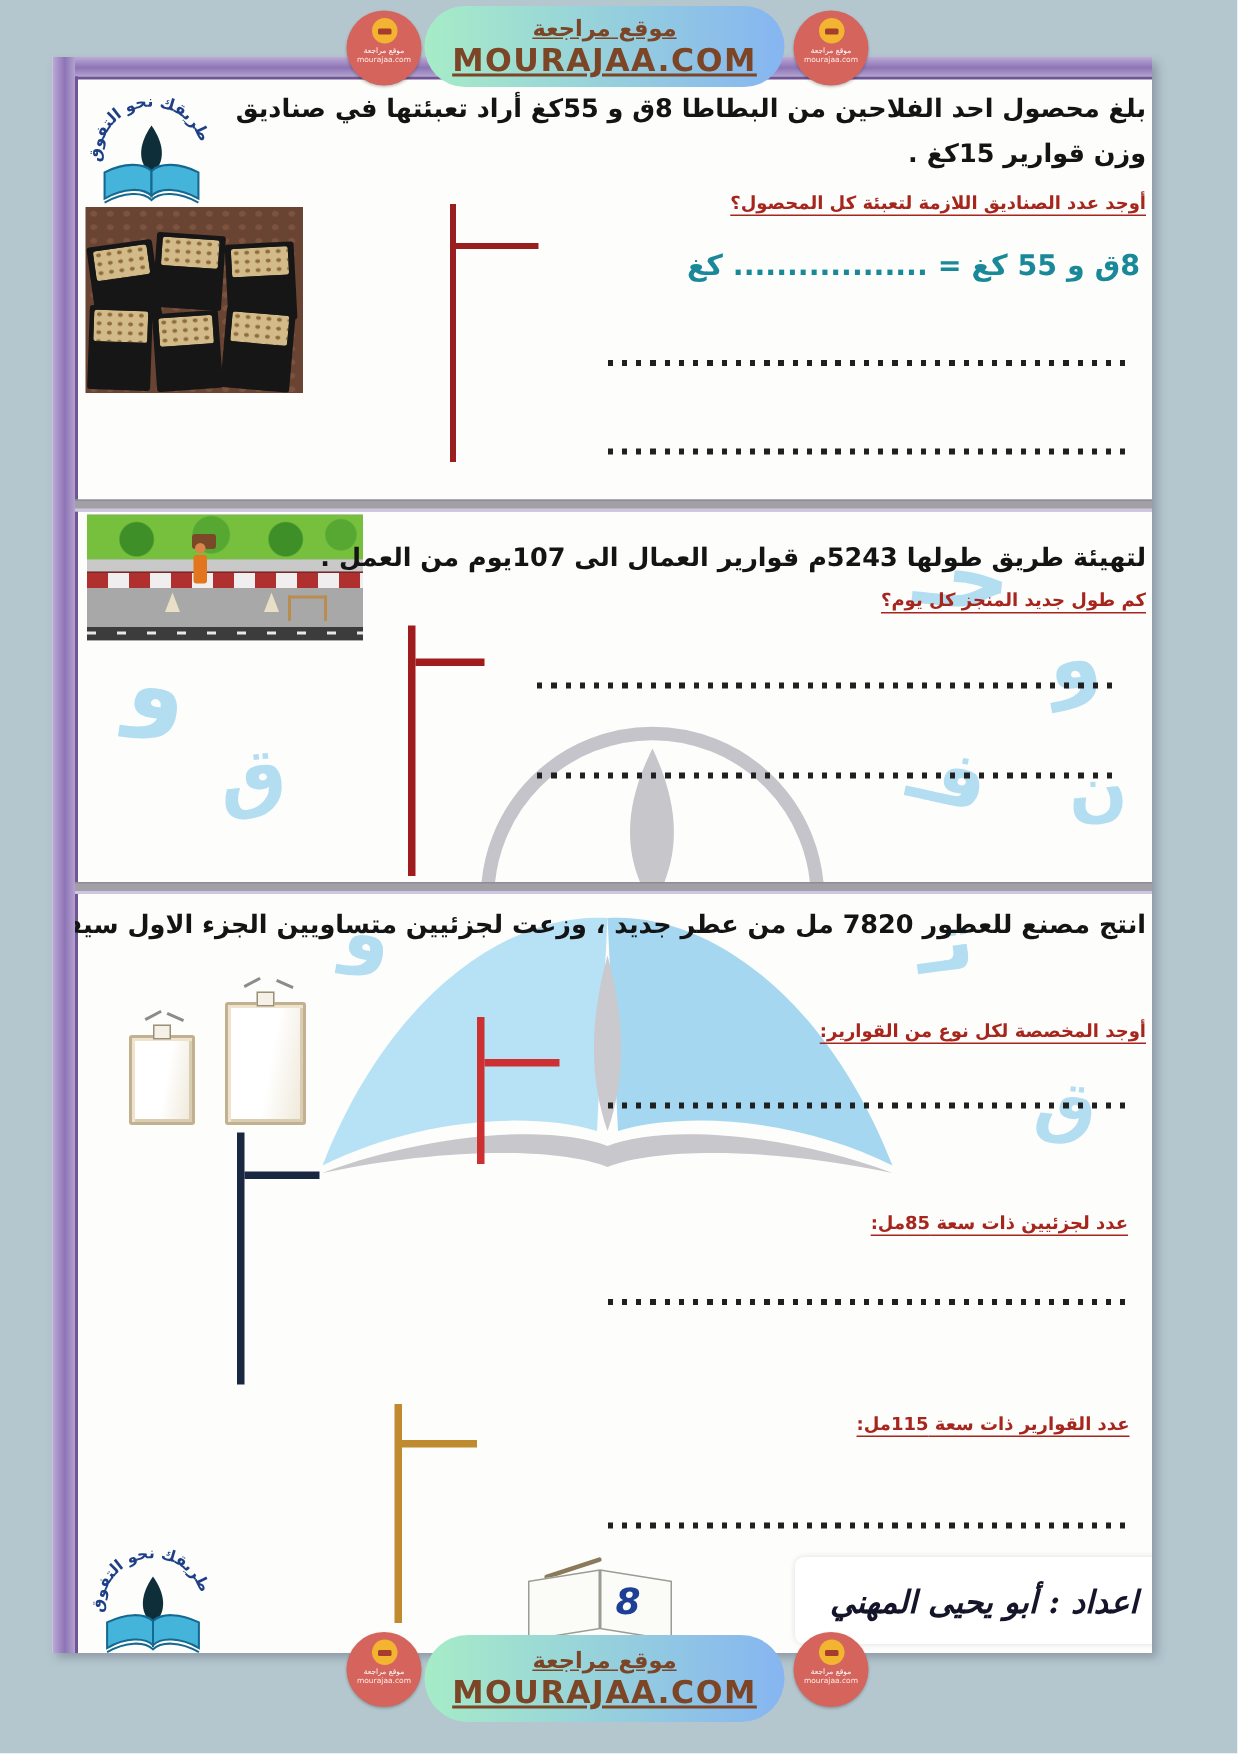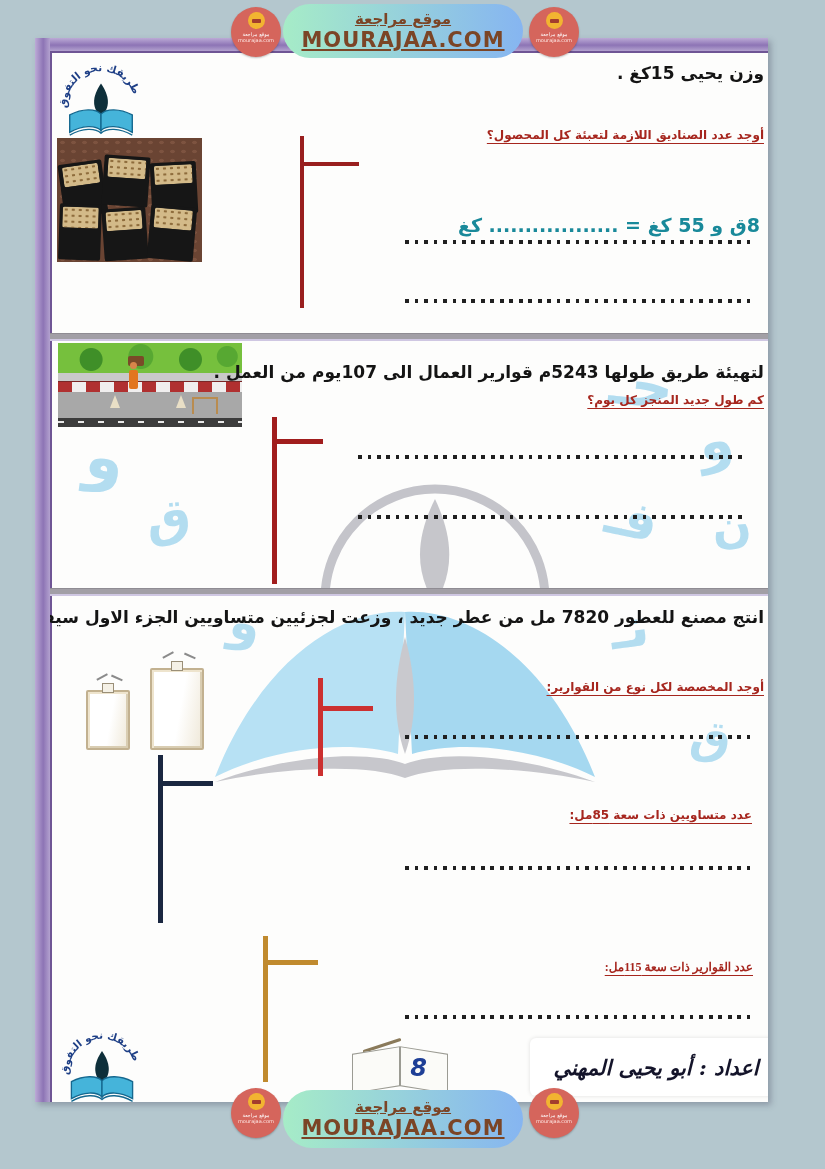--- a/index.html
+++ b/index.html
@@ -114,26 +114,27 @@
       <text font-size="11.5" font-weight="bold" fill="#1e3f86" font-family="DejaVu Sans">
         <textPath href="#arc1" startOffset="4%">طريقك نحو التفوق</textPath>
       </text>
       <path d="M50,30 C41,43 39,56 50,66 C61,56 59,43 50,30 Z" fill="#0e2f3a"></path>
       <path d="M50,63 C44,57 30,57 16,64 L16,83 C30,75 44,75 50,81 Z" fill="#45b4da" stroke="#15688f" stroke-width="1.5"></path>
       <path d="M50,63 C56,57 70,57 84,64 L84,83 C70,75 56,75 50,81 Z" fill="#45b4da" stroke="#15688f" stroke-width="1.5"></path>
       <path d="M16,86 C30,78 44,78 50,84 C56,78 70,78 84,86" fill="none" stroke="#15688f" stroke-width="1.5"></path>
     </svg>
 
     <div class="stmt" style="right:4px;top:6px;">
-      <div>وزن يحيى 15كغ .</div>
+      <div>بلغ محصول احد الفلاحين من البطاطا  8ق و 55كغ أراد تعبئتها في صناديق</div>
+      <div>وزن قوارير 15كغ .</div>
     </div>
 
     <div class="q-red" style="right:4px;top:76px;">أوجد عدد الصناديق اللازمة لتعبئة كل المحصول؟</div>
 
-    <div class="eq" style="right:8px;top:114px;margin-top:48px;">8ق  و  55 كغ = .................. كغ</div>
+    <div class="eq" style="right:8px;top:114px;">8ق  و  55 كغ = .................. كغ</div>
 
     <div class="potato-img" style="left:7px;top:86px;width:145px;height:124px;">
       <div class="crate" style="left:4px;top:24px;width:44px;height:54px;transform:rotate(-8deg);"></div>
       <div class="crate" style="left:46px;top:18px;width:46px;height:50px;transform:rotate(4deg);"></div>
       <div class="crate" style="left:94px;top:24px;width:46px;height:52px;transform:rotate(-3deg);"></div>
       <div class="crate" style="left:2px;top:66px;width:42px;height:56px;transform:rotate(2deg);"></div>
       <div class="crate" style="left:46px;top:70px;width:44px;height:52px;transform:rotate(-4deg);"></div>
       <div class="crate" style="left:92px;top:68px;width:46px;height:54px;transform:rotate(5deg);"></div>
     </div>
 
@@ -214,27 +215,27 @@
     </div>
 
     <div class="vl" style="left:268px;top:84px;width:5px;height:98px;background:#cc3030;"></div>
     <div class="tk" style="left:273px;top:112px;width:50px;height:5px;background:#cc3030;"></div>
 
     <div class="dots" style="left:355px;top:141px;width:345px;"></div>
 
     <div class="vl" style="left:108px;top:161px;width:5px;height:168px;background:#1a2740;"></div>
     <div class="tk" style="left:113px;top:187px;width:50px;height:5px;background:#1a2740;"></div>
 
-    <div class="q-red" style="right:16px;top:214px;">عدد متساويين ذات سعة 85مل:</div>
+    <div class="q-red" style="right:16px;top:214px;">عدد لجزئيين ذات سعة 85مل:</div>
     <div class="dots" style="left:355px;top:272px;width:345px;"></div>
 
     <div class="vl" style="left:213px;top:342px;width:5px;height:146px;background:#c08a2e;"></div>
     <div class="tk" style="left:218px;top:366px;width:50px;height:5px;background:#c08a2e;"></div>
 
-    <div class="q-red" style="right:15px;top:366px;font-family:Liberation Serif, serif;">عدد القوارير ذات سعة 115مل:</div>
+    <div class="q-red" style="right:15px;top:348px;">عدد القوارير ذات سعة 115مل:</div>
     <div class="dots" style="left:355px;top:421px;width:345px;"></div>
 
     <svg class="emblem" style="left:7px;top:430px;width:90px;height:90px;" viewBox="0 0 100 100">
       <path id="arc2" d="M 14,62 A 37,37 0 1 1 86,62" fill="none"></path>
       <text font-size="11.5" font-weight="bold" fill="#1e3f86" font-family="DejaVu Sans">
         <textPath href="#arc2" startOffset="4%">طريقك نحو التفوق</textPath>
       </text>
       <path d="M50,30 C41,43 39,56 50,66 C61,56 59,43 50,30 Z" fill="#0e2f3a"></path>
       <path d="M50,63 C44,57 30,57 16,64 L16,83 C30,75 44,75 50,81 Z" fill="#45b4da" stroke="#15688f" stroke-width="1.5"></path>
       <path d="M50,63 C56,57 70,57 84,64 L84,83 C70,75 56,75 50,81 Z" fill="#45b4da" stroke="#15688f" stroke-width="1.5"></path>

